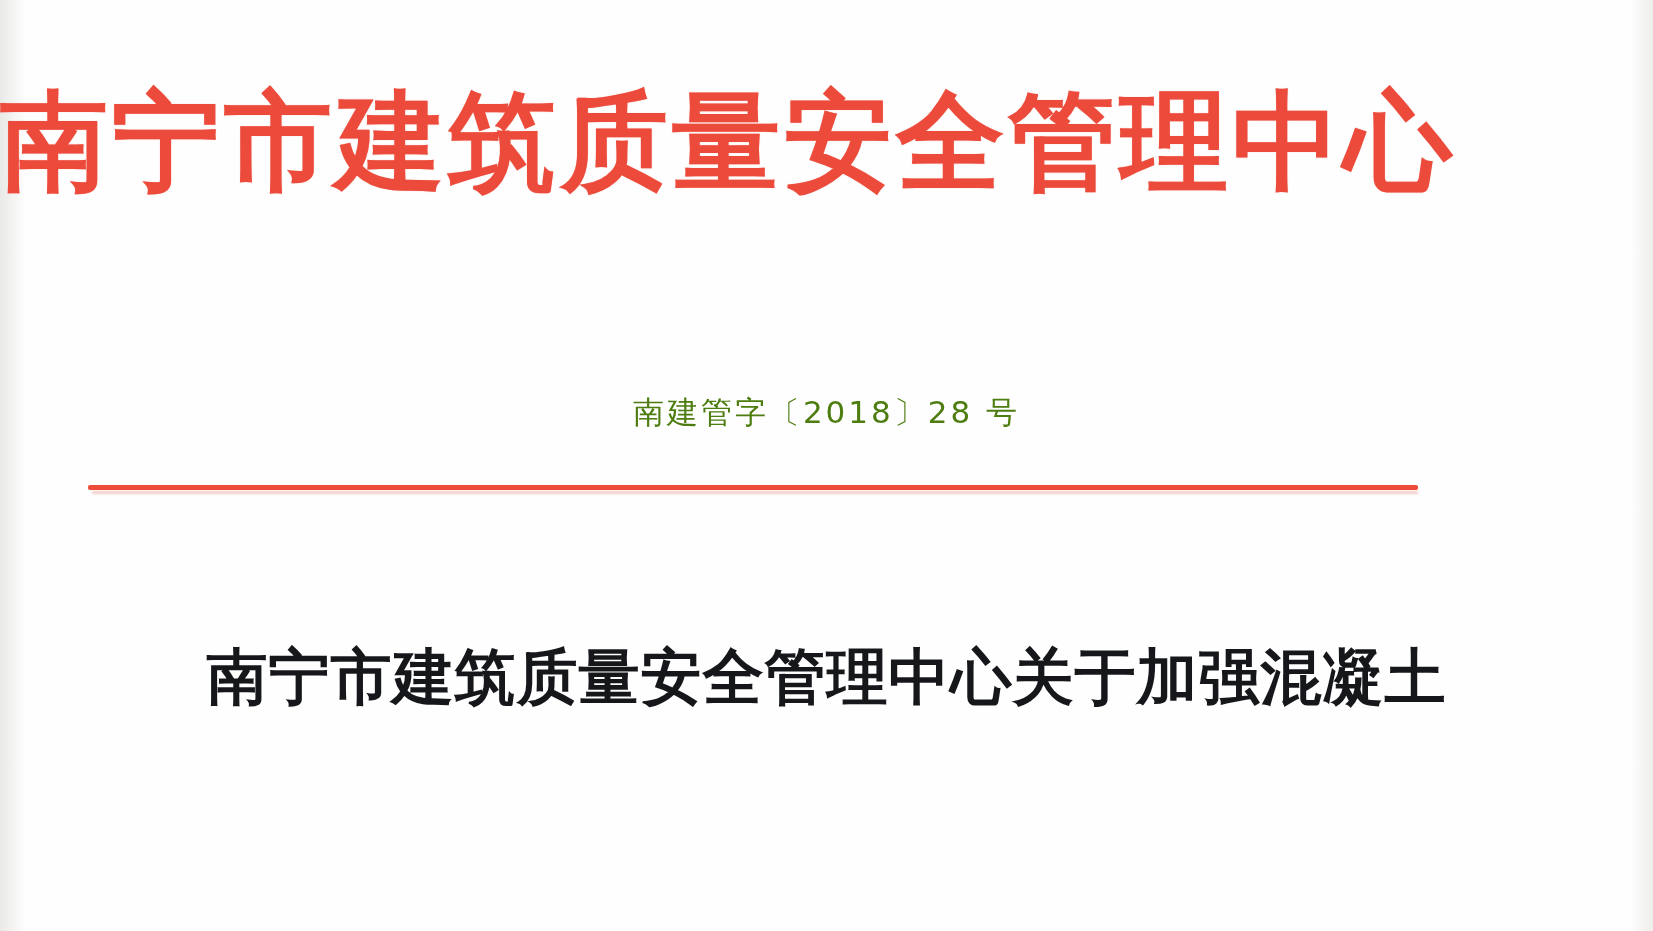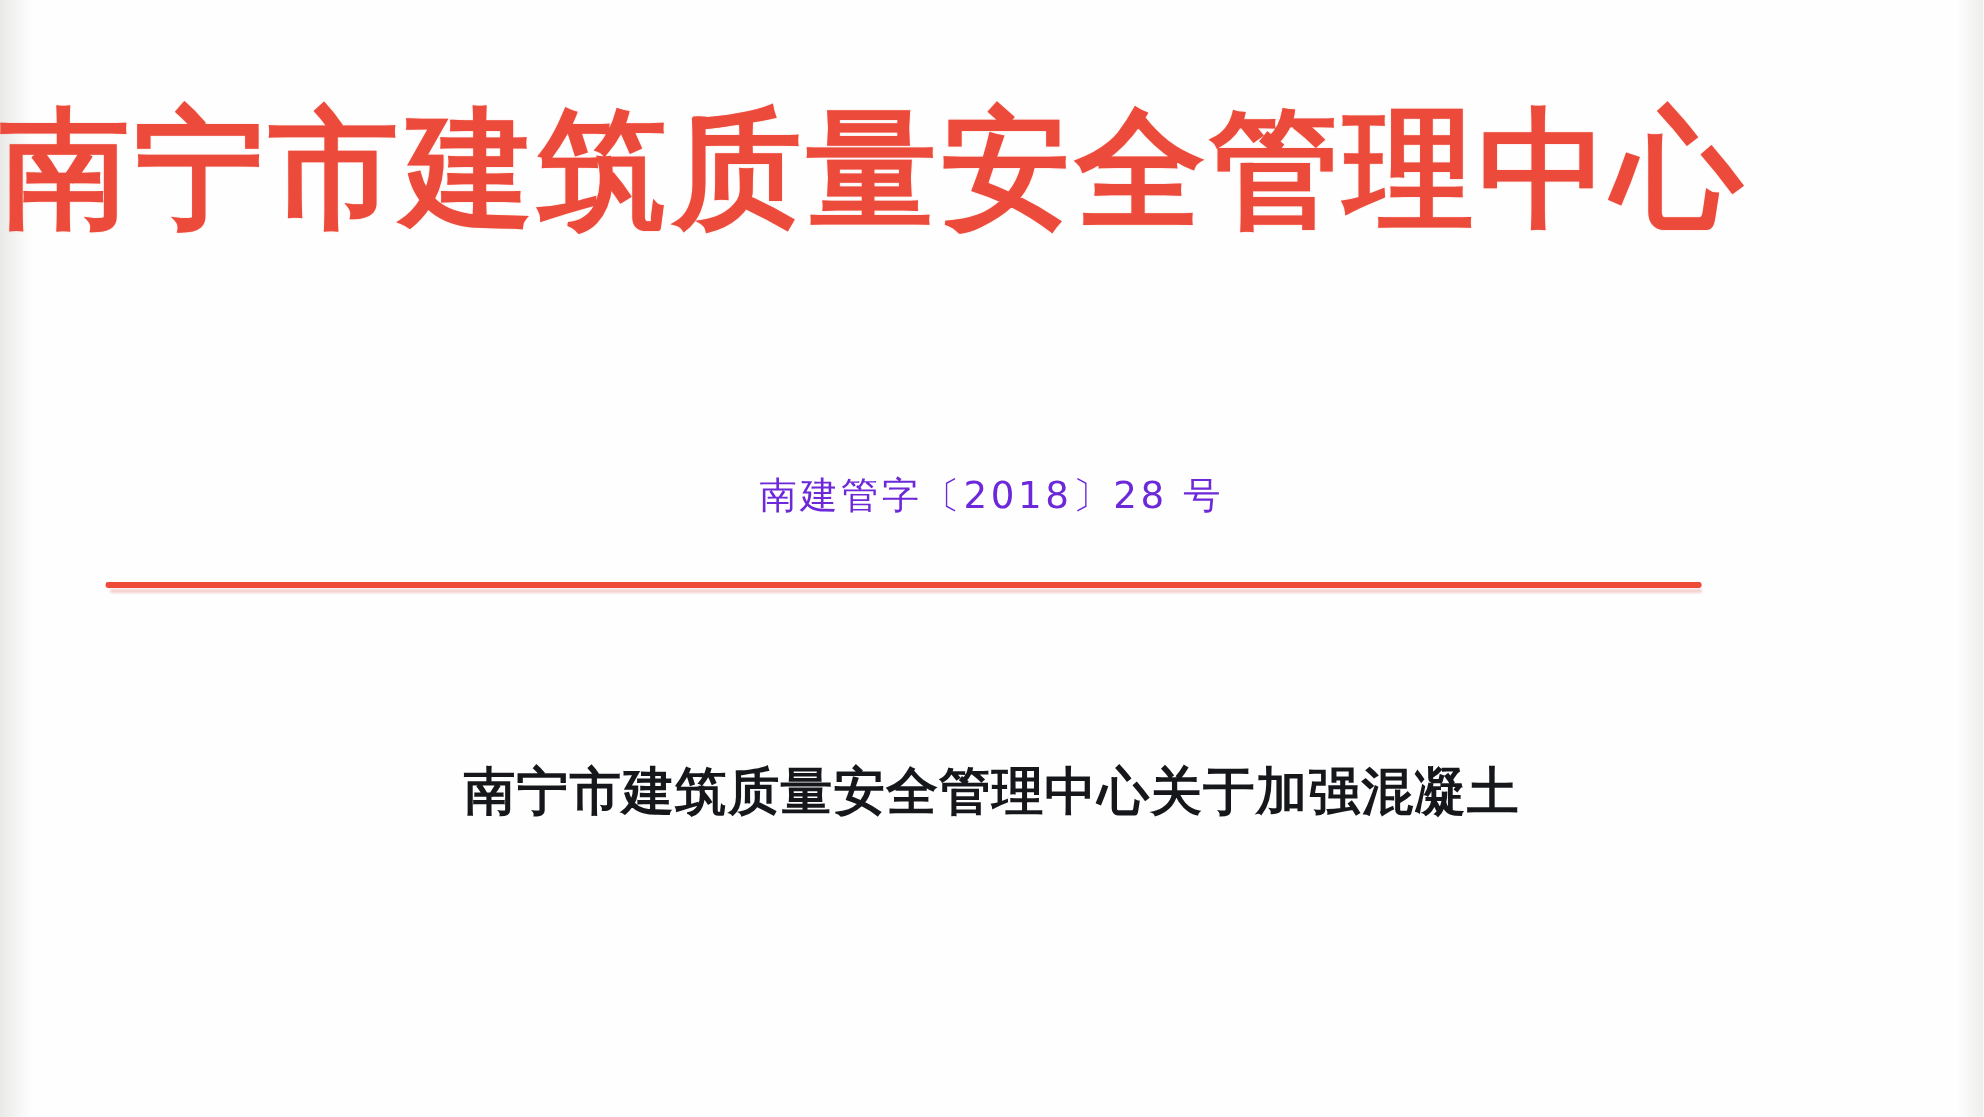--- a/index.html
+++ b/index.html
@@ -53,21 +53,21 @@
     white-space: nowrap;
     text-shadow: 0 0 1px rgba(236,74,58,0.45);
   }
 
   .docnum {
     position: absolute;
     top: 392px;
     left: 0;
     width: 100%;
     text-align: center;
-    color: #6d28d9;
+    color: #4d7c0f;
     font-family: "DejaVu Sans", "Liberation Sans", sans-serif;
     font-size: 31px;
     letter-spacing: 3px;
     white-space: nowrap;
   }
 
   .redline {
     position: absolute;
     top: 485px;
     left: 88px;
@@ -86,23 +86,23 @@
     filter: blur(1px);
   }
 
   .title {
     position: absolute;
     top: 628px;
     left: 0;
     width: 100%;
     text-align: center;
     color: #15171a;
-    font-family: Liberation Mono, monospace;
+    font-family: Liberation Sans, sans-serif;
     font-weight: bold;
-    font-size: 43px;
+    font-size: 61px;
     line-height: 1.62;
     letter-spacing: 1px;
   }
   .title .line {
     display: block;
     white-space: nowrap;
   }
   .title .line2 {
     letter-spacing: 2px;
   }

